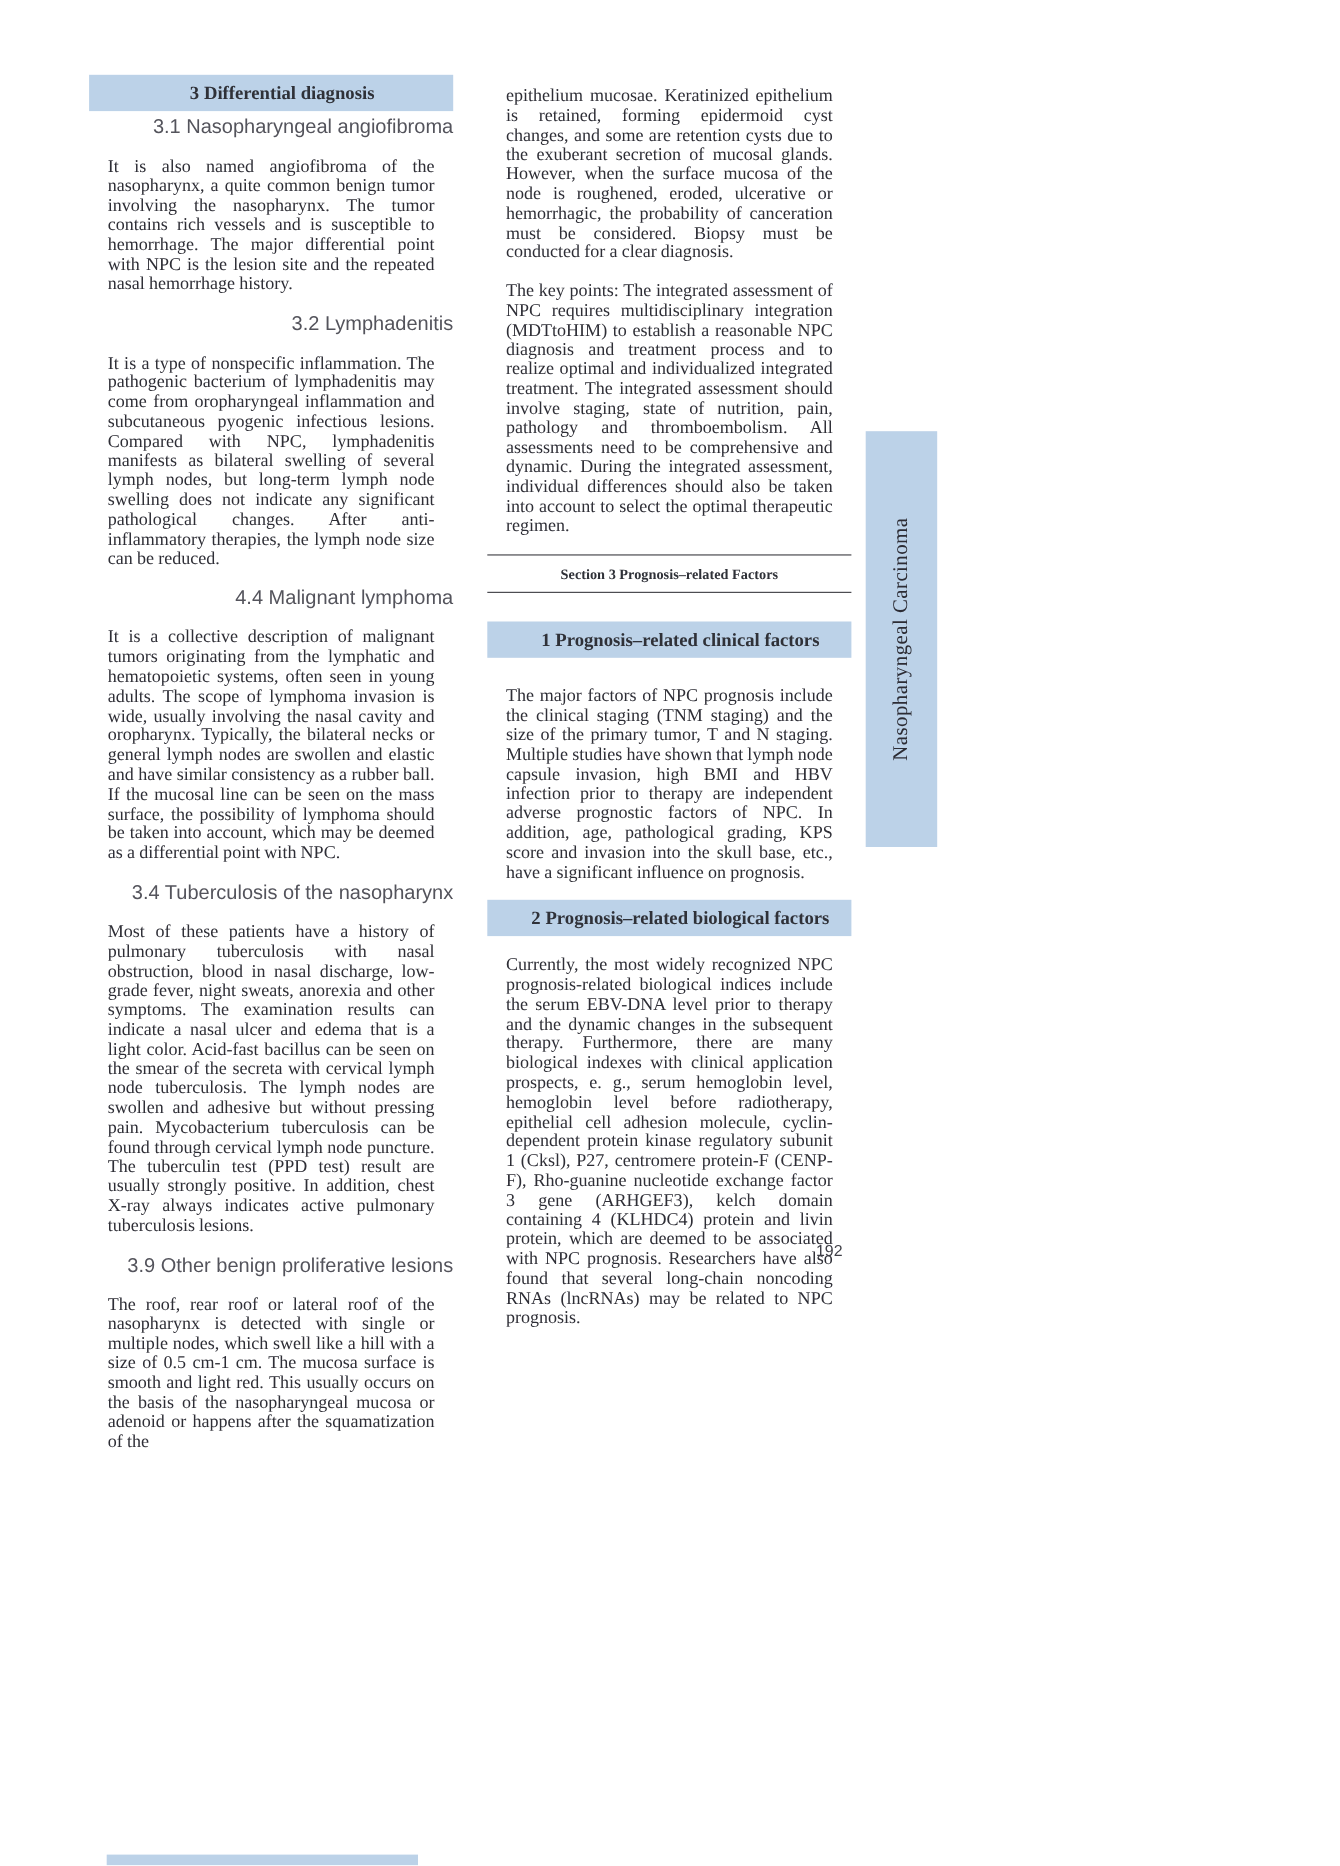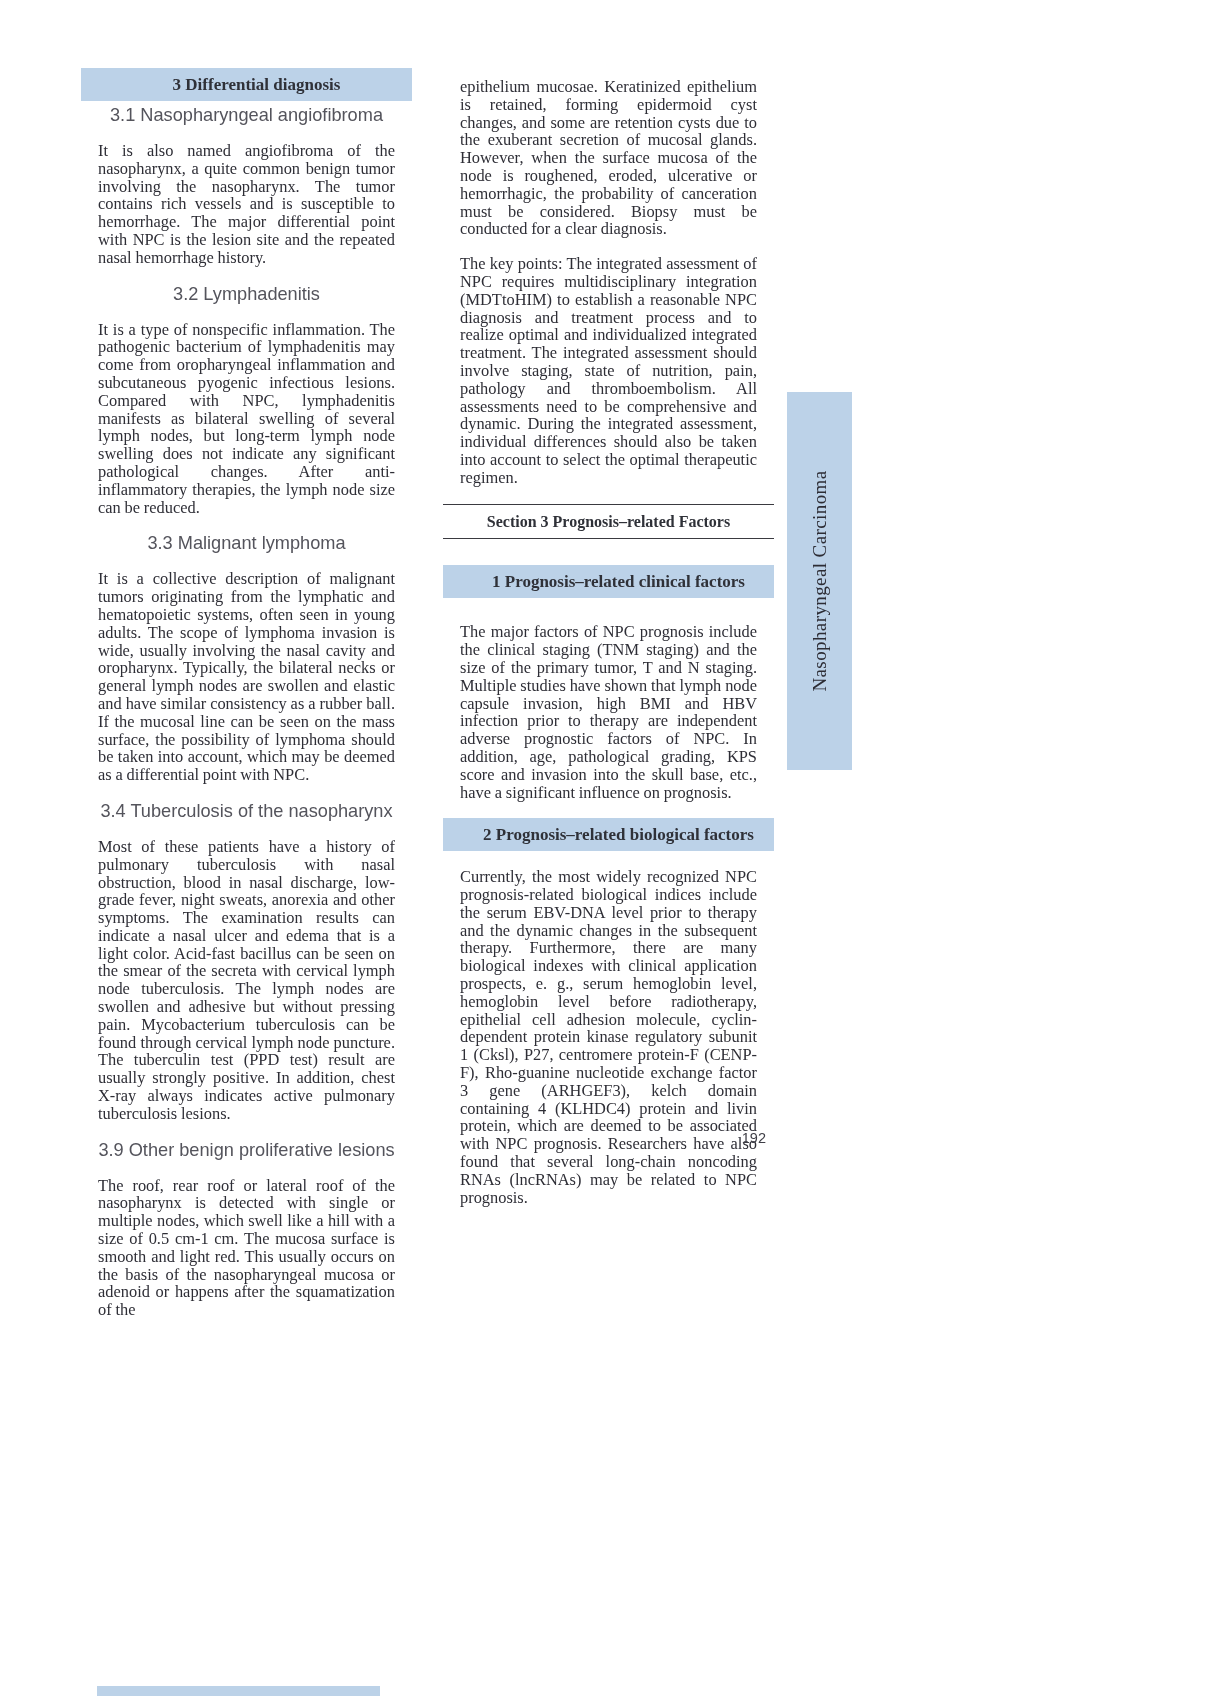--- a/index.html
+++ b/index.html
@@ -14,27 +14,27 @@
   .hbar {
     background:#bcd2e8; text-align:center; font-weight:bold;
     font-size:17px; height:33px; line-height:33px; color:#2f3138;padding-left:20px;
   }
   .hbar-top { margin-bottom:4px; }
   .hbar-r1 { margin-top:26px; margin-bottom:25px;text-align:center; }
   .hbar-r2 { margin-top:0; margin-bottom:9px; }
 
   .subhead {
     font-family:"Liberation Sans", sans-serif; font-size:18.2px; line-height:20px;
-    color:#54545c; text-align:center; margin:2px 0 1px 0; white-space:nowrap;
+    color:#54545c; text-align:right; margin:2px 0 1px 0; white-space:nowrap;
   }
   p.body { margin:17px; hyphens:auto; -webkit-hyphens:auto; word-spacing:-0.3px; }
 
   .divider {
     margin-top:11px; border-top:1.6px solid #3a3a40; border-bottom:1.6px solid #3a3a40;
-    text-align:center; font-weight:bold; font-size:16px; color:#2f3138; padding:8px 0 8px 0;
+    text-align:center; font-weight:bold; font-size:13px; color:#2f3138; padding:8px 0 8px 0;
   }
 
   .sidebar-tab {
     position:absolute; left:787px; top:392px; width:65px; height:378px;
     background:#bcd2e8; display:flex; align-items:center; justify-content:center;
   }
   .sidebar-text {
     transform:rotate(-90deg); white-space:nowrap;
     font-family:"Liberation Serif", serif; font-size:19px; color:#2c2c34; letter-spacing:0.4px;
   }
@@ -55,21 +55,21 @@
 
   <div class="col col-left">
     <div class="hbar hbar-top">3 Differential diagnosis</div>
 
     <div class="subhead">3.1 Nasopharyngeal angiofibroma</div>
     <p class="body">It is also named angiofibroma of the nasopharynx, a quite common benign tumor involving the nasopharynx. The tumor contains rich vessels and is susceptible to hemorrhage. The major differential point with NPC is the lesion site and the repeated nasal hemorrhage history.</p>
 
     <div class="subhead">3.2 Lymphadenitis</div>
     <p class="body">It is a type of nonspecific inflammation. The pathogenic bacterium of lymphadenitis may come from oropharyngeal inflammation and subcutaneous pyogenic infectious lesions. Compared with NPC, lymphadenitis manifests as bilateral swelling of several lymph nodes, but long-term lymph node swelling does not indicate any significant pathological changes. After anti-inflammatory therapies, the lymph node size can be reduced.</p>
 
-    <div class="subhead">3.3 Malignant lymphoma</div>
+    <div class="subhead">4.4 Malignant lymphoma</div>
     <p class="body">It is a collective description of malignant tumors originating from the lymphatic and hematopoietic systems, often seen in young adults. The scope of lymphoma invasion is wide, usually involving the nasal cavity and oropharynx. Typically, the bilateral necks or general lymph nodes are swollen and elastic and have similar consistency as a rubber ball. If the mucosal line can be seen on the mass surface, the possibility of lymphoma should be taken into account, which may be deemed as a differential point with NPC.</p>
 
     <div class="subhead">3.4 Tuberculosis of the nasopharynx</div>
     <p class="body">Most of these patients have a history of pulmonary tuberculosis with nasal obstruction, blood in nasal discharge, low-grade fever, night sweats, anorexia and other symptoms. The examination results can indicate a nasal ulcer and edema that is a light color. Acid-fast bacillus can be seen on the smear of the secreta with cervical lymph node tuberculosis. The lymph nodes are swollen and adhesive but without pressing pain. Mycobacterium tuberculosis can be found through cervical lymph node puncture. The tuberculin test (PPD test) result are usually strongly positive. In addition, chest X-ray always indicates active pulmonary tuberculosis lesions.</p>
 
     <div class="subhead">3.9 Other benign proliferative lesions</div>
     <p class="body">The roof, rear roof or lateral roof of the nasopharynx is detected with single or multiple nodes, which swell like a hill with a size of 0.5 cm-1 cm. The mucosa surface is smooth and light red. This usually occurs on the basis of the nasopharyngeal mucosa or adenoid or happens after the squamatization of the</p>
   </div>
 
   <div class="col col-right">

